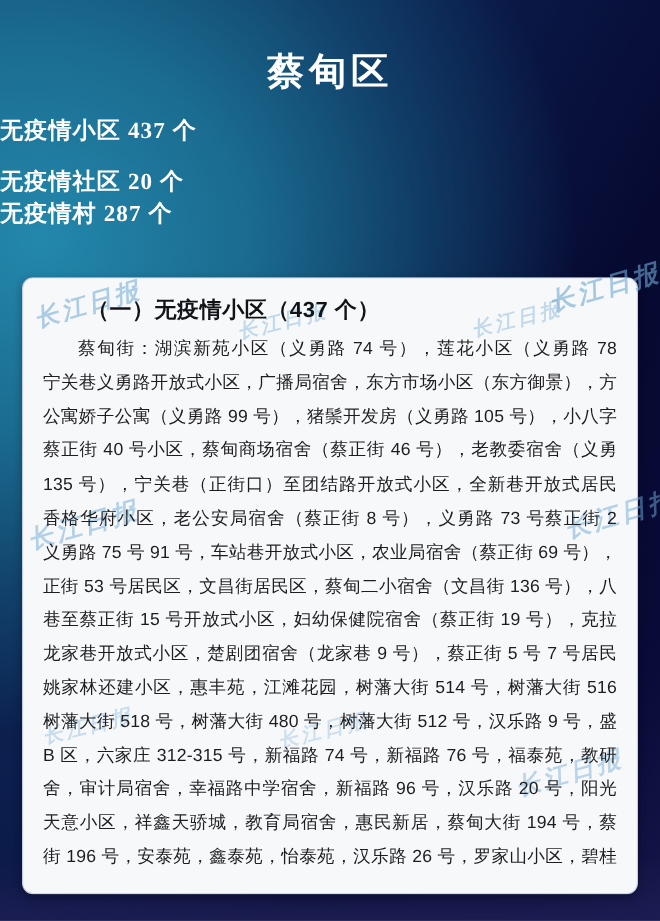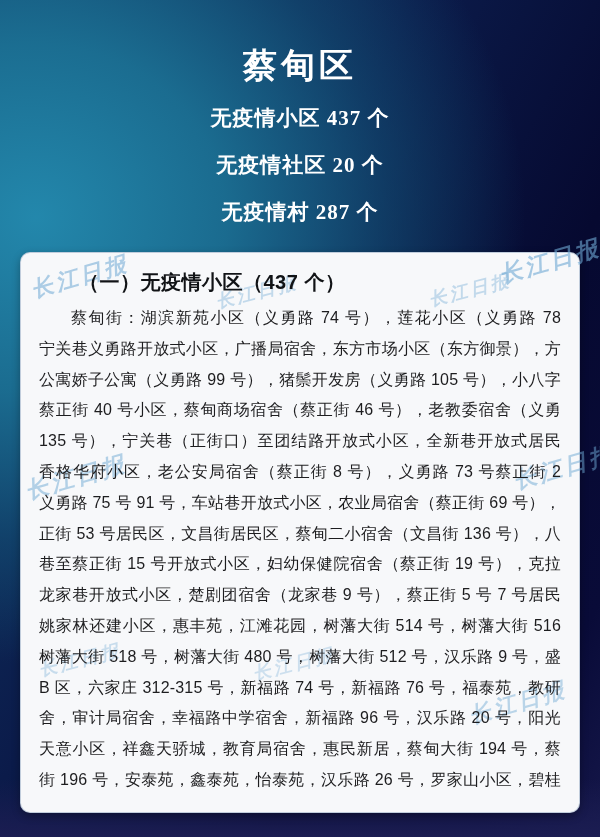--- a/index.html
+++ b/index.html
@@ -14,25 +14,25 @@
       linear-gradient(118deg, #12406a 0%, #0b1b4a 40%, #060930 68%, #090b38 88%, #15174a 100%);
   }
   .hero{position:absolute;left:0;top:0;width:600px;height:252px;}
   .district-title{
     position:absolute;left:0;top:46px;width:100%;margin:0;
     text-align:center;color:#ffffff;
     font-family:"Liberation Serif","DejaVu Serif",serif;
     font-size:34px;font-weight:700;letter-spacing:4px;line-height:40px;
   }
   .stat{
-    position:absolute;left:0;width:100%;text-align:center;color:#ffffff;
+    position:absolute;left:0;width:100%;color:#ffffff;
     font-family:"Liberation Serif","DejaVu Serif",serif;
     font-size:21px;font-weight:700;letter-spacing:1px;line-height:28px;
   }
-  .stat-0{top:104px;} .stat-1{top:151px;} .stat-2{top:198px;}
+  .stat-0{top:104px;} .stat-1{top:151px;} .stat-2{top:180px;}
 
   .card{
     position:absolute;left:20px;top:252px;width:560px;height:561px;
     background:#f7f8fa;border:1px solid rgba(150,170,195,0.55);
     border-radius:10px;box-sizing:border-box;
     box-shadow:0 3px 8px rgba(0,0,0,0.3);
     overflow:hidden;
   }
   .card-inner{position:relative;z-index:3;}
   .section-heading{

